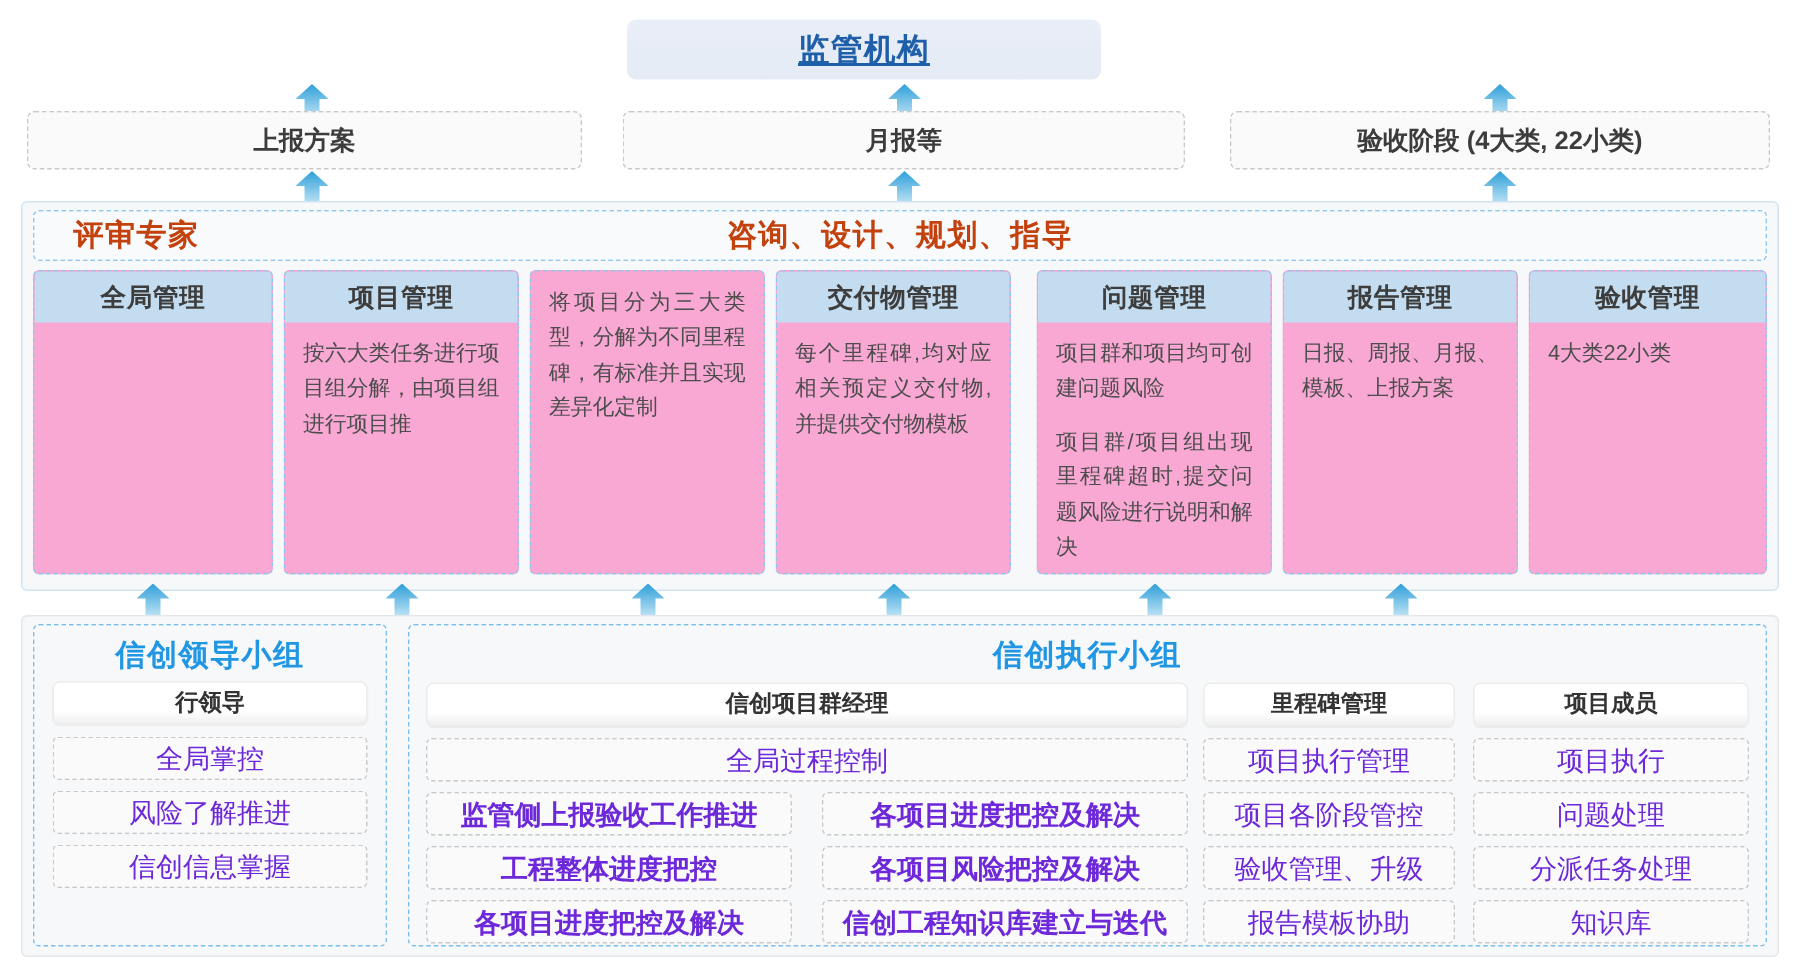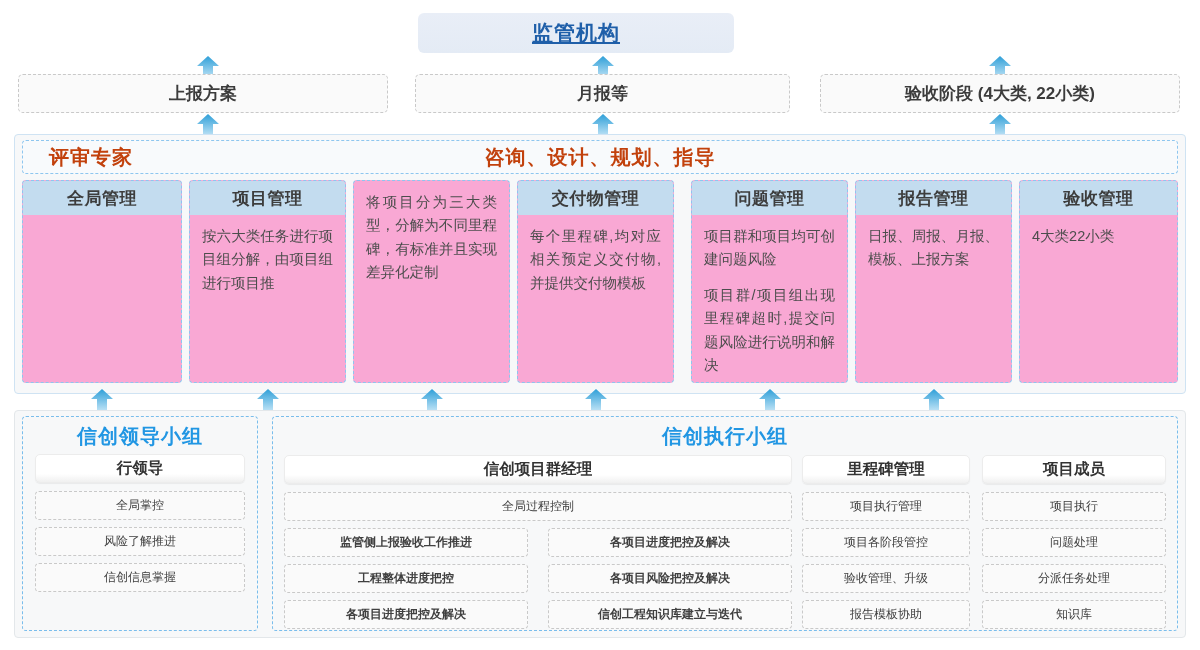--- a/index.html
+++ b/index.html
@@ -121,21 +121,21 @@
     display:flex;align-items:center;justify-content:center;
     font-weight:bold;font-size:15.5px;color:#333;
     box-shadow:0 1px 1px rgba(0,0,0,.06);
   }
   .cell{
     background:#fafafa;
     border:1px dashed #c9c9c9;
     border-radius:4px;
     height:27px;
     display:flex;align-items:center;justify-content:center;
-    font-size:12px;color:#404040;
+    font-size:18px;color:#6d28d9;
   }
 </style>
 </head>
 <body>
 
 <div class="stage">
 
   <div class="abs top-box ctr" style="left:418px;top:13px;width:316px;height:40px;text-decoration:underline;">
     <span>监管机构</span>
   </div>

